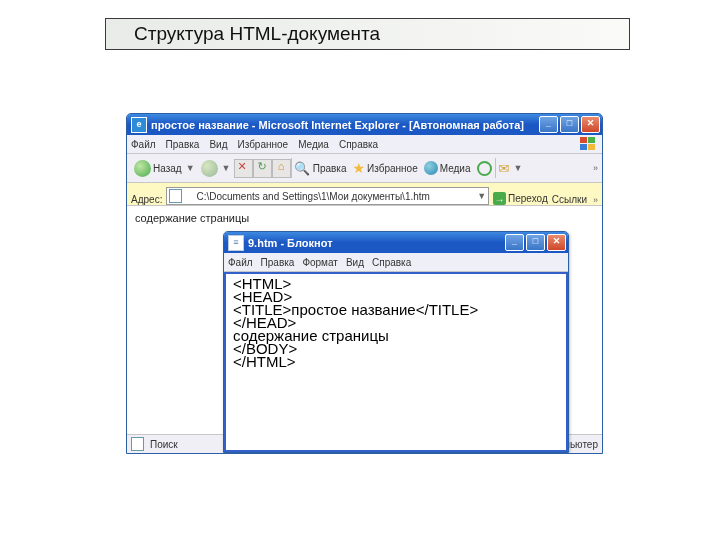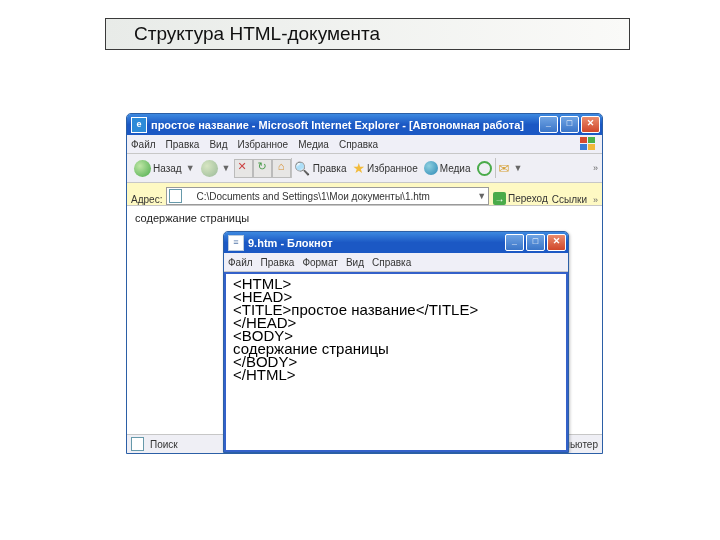--- a/index.html
+++ b/index.html
@@ -298,21 +298,20 @@
           <span>Правка</span>
           <span>Формат</span>
           <span>Вид</span>
           <span>Справка</span>
         </div>
         <div class="note-body">
           <div>&lt;HTML&gt;</div>
           <div>&lt;HEAD&gt;</div>
           <div>&lt;TITLE&gt;простое название&lt;/TITLE&gt;</div>
           <div>&lt;/HEAD&gt;</div>
-          <div>&lt;BODY&gt;</div>
           <div>содержание страницы</div>
           <div>&lt;/BODY&gt;</div>
           <div>&lt;/HTML&gt;</div>
         </div>
       </div>
     </div>
     <div class="statusbar">
       <span class="status-doc"></span>
       <span>Поиск</span>
       <span class="status-spacer"></span>

